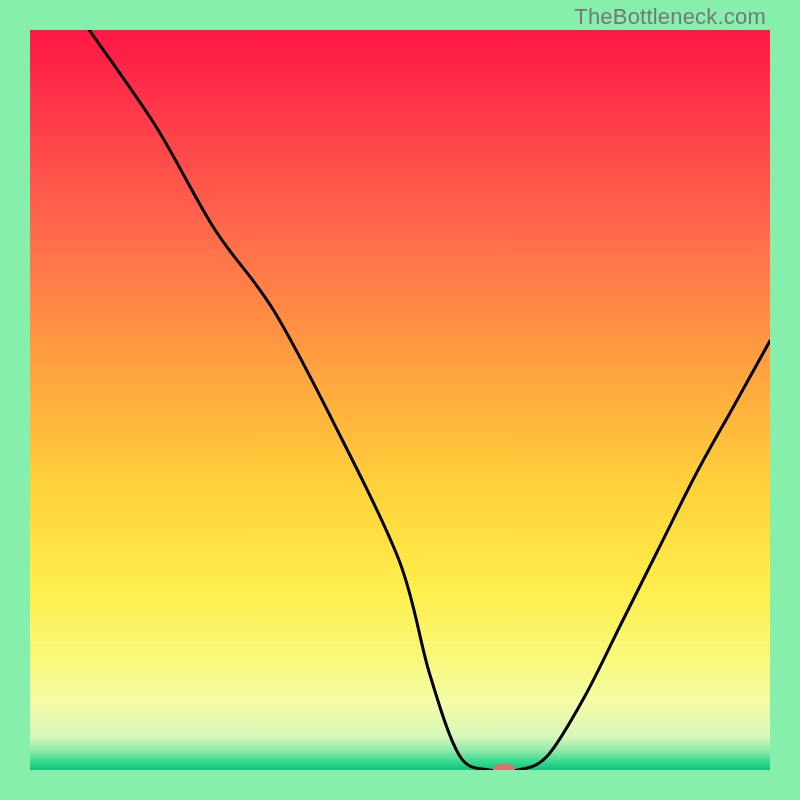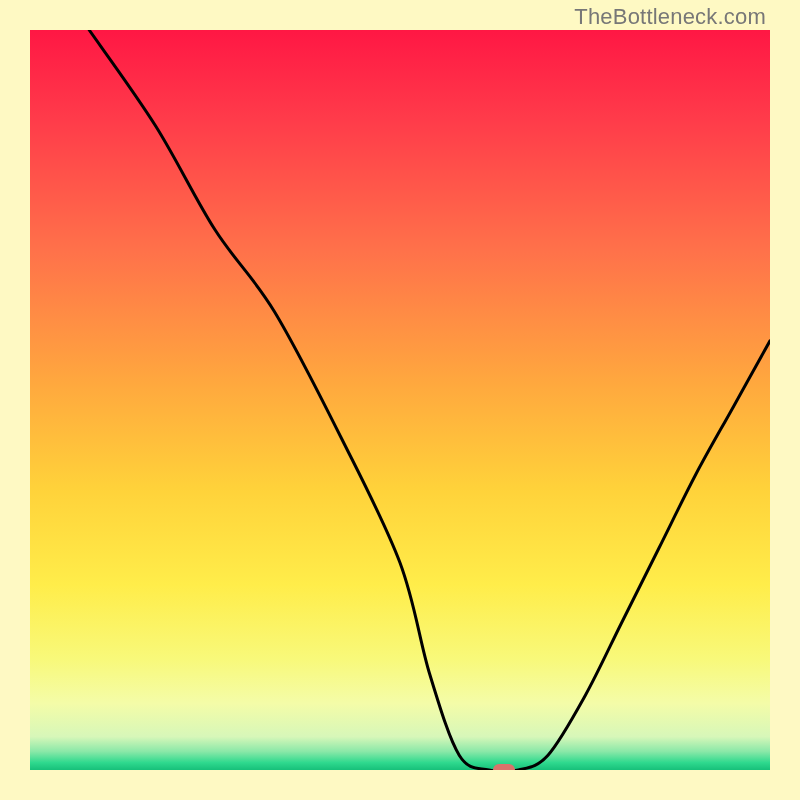--- a/index.html
+++ b/index.html
@@ -8,21 +8,21 @@
     width: 800px;
     height: 800px;
     background: #000;
     overflow: hidden;
     font-family: Arial, Helvetica, sans-serif;
   }
   .frame {
     position: relative;
     width: 800px;
     height: 800px;
-    background: #fef9c3;
+    background: #86efac;
   }
   .plot-area {
     position: absolute;
     left: 30px;
     top: 30px;
     width: 740px;
     height: 740px;
     overflow: hidden;
   }
   .gradient {

